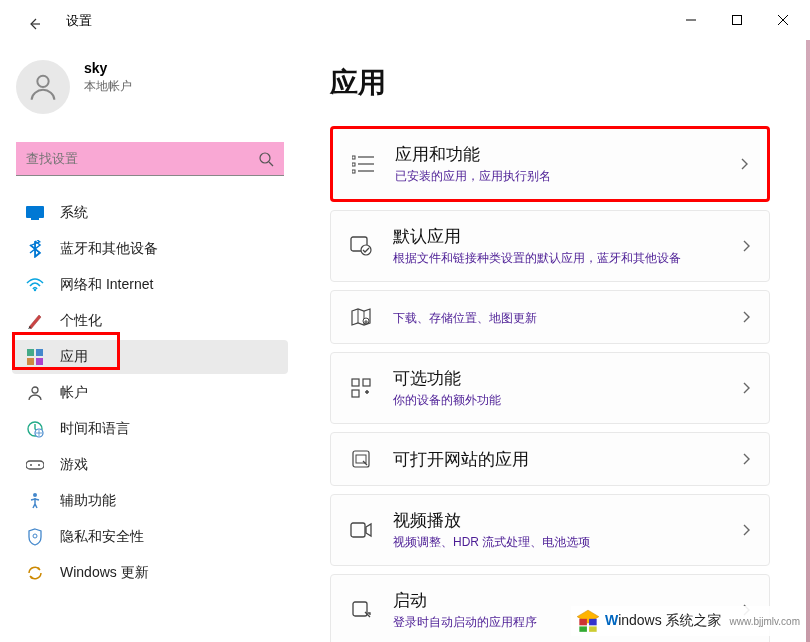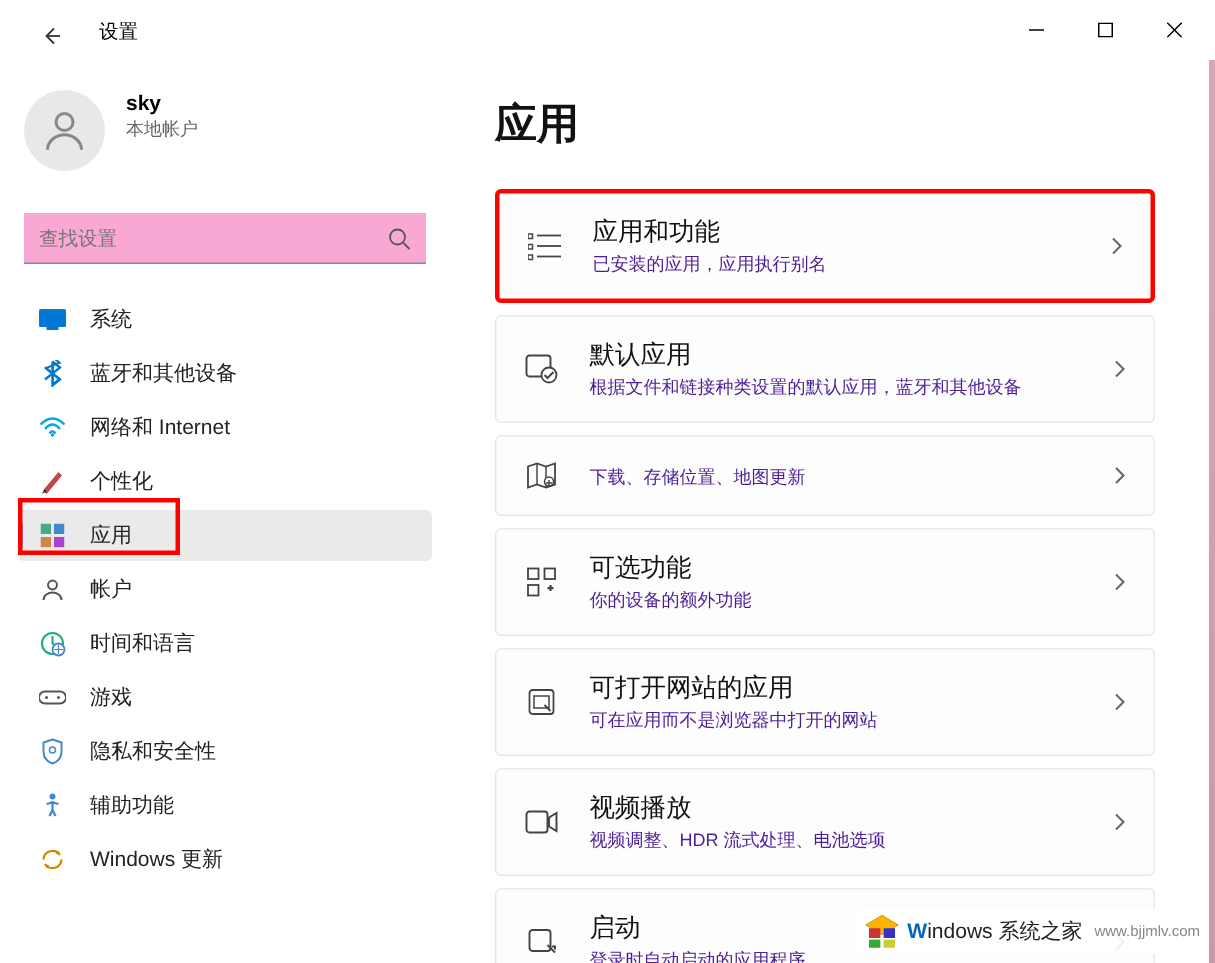--- a/index.html
+++ b/index.html
@@ -179,35 +179,35 @@
             <svg width="18" height="12" viewBox="0 0 18 12">
               <rect x="0" y="2" width="18" height="8" rx="4" fill="none" stroke="#555" stroke-width="1.3"></rect>
               <circle cx="5" cy="6" r="1" fill="#555"></circle>
               <circle cx="13" cy="6" r="1" fill="#555"></circle>
             </svg>
           </span>
         <span>游戏</span>
       </div>
       <div class="nav-item">
         <span class="nav-icon">
+            <svg width="16" height="18" viewBox="0 0 16 18">
+              <circle cx="8" cy="3" r="2" fill="#48c"></circle>
+              <path d="M8 6v6M4 8l4-1 4 1M6 16l2-4 2 4" fill="none" stroke="#48c" stroke-width="1.5"></path>
+            </svg>
+          </span>
+        <span>辅助功能</span>
+      </div>
+      <div class="nav-item">
+        <span class="nav-icon">
             <svg width="14" height="18" viewBox="0 0 14 18">
               <path d="M7 1 L13 3 V9 Q13 15 7 17 Q1 15 1 9 V3 Z" fill="none" stroke="#48c" stroke-width="1.3"></path>
               <circle cx="7" cy="8" r="2" fill="none" stroke="#48c" stroke-width="1"></circle>
             </svg>
           </span>
         <span>隐私和安全性</span>
-      </div>
-      <div class="nav-item">
-        <span class="nav-icon">
-            <svg width="16" height="18" viewBox="0 0 16 18">
-              <circle cx="8" cy="3" r="2" fill="#48c"></circle>
-              <path d="M8 6v6M4 8l4-1 4 1M6 16l2-4 2 4" fill="none" stroke="#48c" stroke-width="1.5"></path>
-            </svg>
-          </span>
-        <span>辅助功能</span>
       </div>
       <div class="nav-item">
         <span class="nav-icon">
             <svg width="16" height="16" viewBox="0 0 16 16">
               <path d="M2 8a6 6 0 0 1 11-3M14 8a6 6 0 0 1-11 3" fill="none" stroke="#c80" stroke-width="1.5"></path>
               <path d="M12 2l1 3-3-1M4 14l-1-3 3 1" fill="#c80"></path>
             </svg>
           </span>
         <span>Windows 更新</span>
       </div>
@@ -293,21 +293,20 @@
     <div class="card">
       <div class="card-icon">
           <svg width="20" height="20" viewBox="0 0 20 20">
             <rect x="2" y="2" width="16" height="16" rx="2" fill="none" stroke="#444" stroke-width="1.2"></rect>
             <rect x="5" y="6" width="10" height="8" fill="none" stroke="#444" stroke-width="1"></rect>
             <path d="M12 12l4 4" stroke="#444" stroke-width="1.3"></path>
           </svg>
         </div>
       <div class="card-body">
         <div class="card-title">可打开网站的应用</div>
-        <div class="card-desc">可在应用而不是浏览器中打开的网站</div>
       </div>
       <svg class="chevron" width="10" height="14" viewBox="0 0 10 14">
           <path d="M3 2l5 5-5 5" fill="none" stroke="#666" stroke-width="1.4"></path>
         </svg>
     </div>
 
     <div class="card">
       <div class="card-icon">
           <svg width="22" height="16" viewBox="0 0 22 16">
             <rect x="1" y="1" width="14" height="14" rx="2" fill="none" stroke="#444" stroke-width="1.3"></rect>

